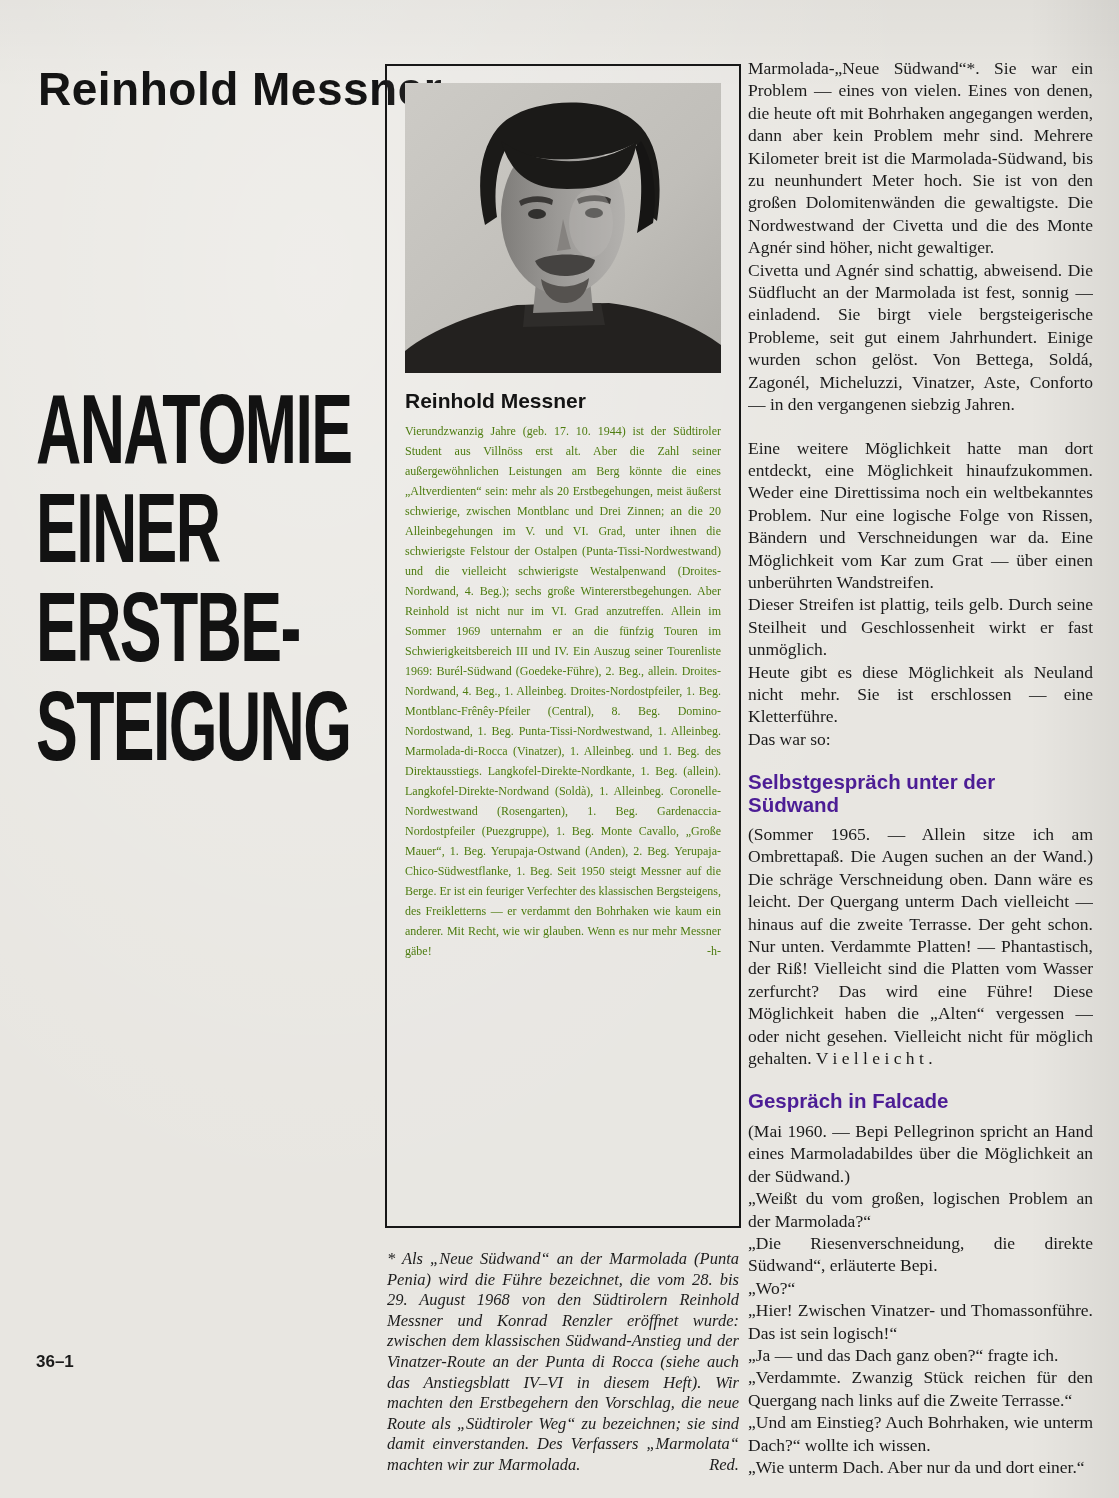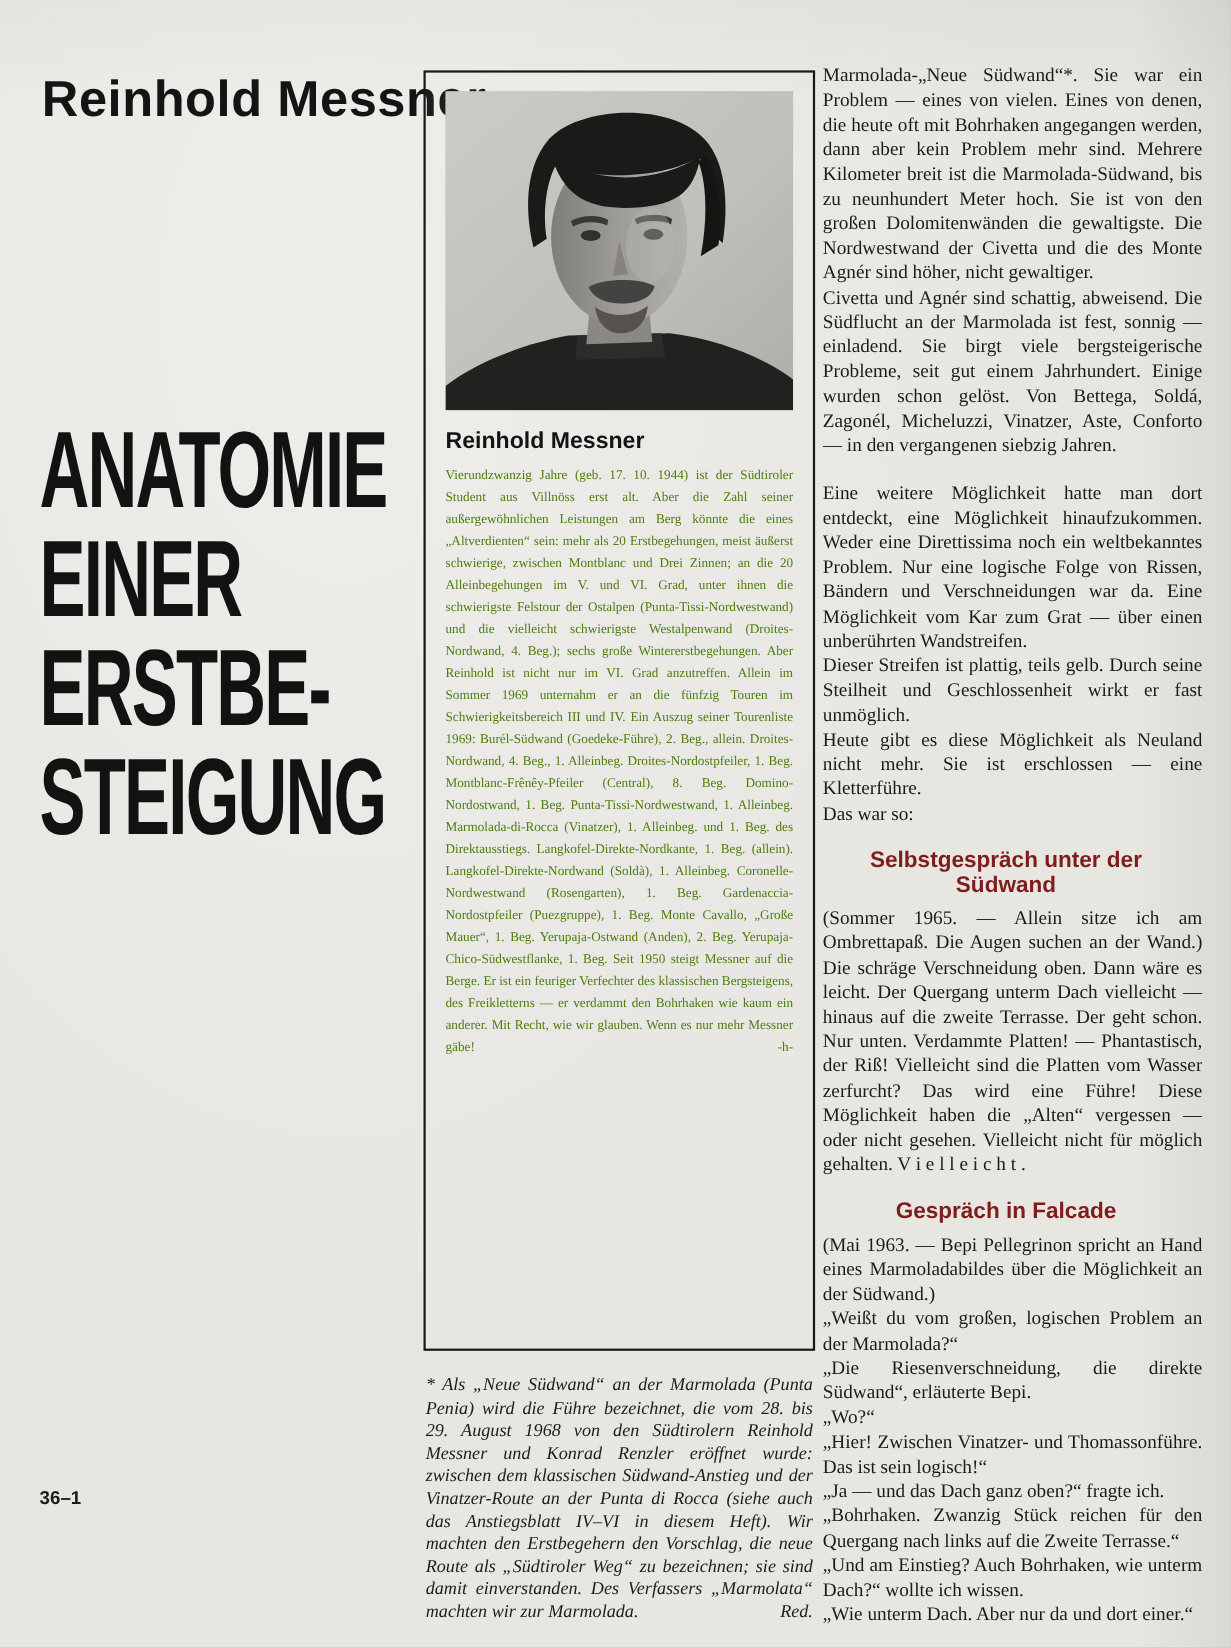--- a/index.html
+++ b/index.html
@@ -76,22 +76,22 @@
   .article-col{
     position:absolute;left:748px;top:57px;width:345px;height:1420px;
     font-size:17.5px;line-height:22.4px;color:#1b1b1b;
     overflow:hidden;
   }
   .art-p{margin:0;text-align:justify;}
   .art-p.gap{margin-top:21px;}
   .art-h{
     margin:21px 12px 7px 0;
     font-family:"Liberation Sans", sans-serif;
-    font-weight:bold;font-size:20.5px;color:#7f1d1d;
-    text-align:center;
+    font-weight:bold;font-size:20.5px;color:#4c1d95;
+    text-align:left;
   }
 </style>
 </head>
 <body>
 
 <div class="page">
 
   <div class="author-headline">Reinhold Messner</div>
 
   <div class="big-title">
@@ -153,27 +153,27 @@
   <div class="article-col">
       <p class="art-p">Marmolada-„Neue Südwand“*. Sie war ein Problem — eines von vielen. Eines von denen, die heute oft mit Bohrhaken angegangen werden, dann aber kein Problem mehr sind. Mehrere Kilometer breit ist die Marmolada-Südwand, bis zu neunhundert Meter hoch. Sie ist von den großen Dolomitenwänden die gewaltigste. Die Nordwestwand der Civetta und die des Monte Agnér sind höher, nicht gewaltiger.</p>
       <p class="art-p">Civetta und Agnér sind schattig, abweisend. Die Südflucht an der Marmolada ist fest, sonnig — einladend. Sie birgt viele bergsteigerische Probleme, seit gut einem Jahrhundert. Einige wurden schon gelöst. Von Bettega, Soldá, Zagonél, Micheluzzi, Vinatzer, Aste, Conforto — in den vergangenen siebzig Jahren.</p>
       <p class="art-p gap">Eine weitere Möglichkeit hatte man dort entdeckt, eine Möglichkeit hinaufzukommen. Weder eine Direttissima noch ein weltbekanntes Problem. Nur eine logische Folge von Rissen, Bändern und Verschneidungen war da. Eine Möglichkeit vom Kar zum Grat — über einen unberührten Wandstreifen.</p>
       <p class="art-p">Dieser Streifen ist plattig, teils gelb. Durch seine Steilheit und Geschlossenheit wirkt er fast unmöglich.</p>
       <p class="art-p">Heute gibt es diese Möglichkeit als Neuland nicht mehr. Sie ist erschlossen — eine Kletterführe.</p>
       <p class="art-p">Das war so:</p>
       <h3 class="art-h">Selbstgespräch unter der Südwand</h3>
       <p class="art-p">(Sommer 1965. — Allein sitze ich am Ombrettapaß. Die Augen suchen an der Wand.) Die schräge Verschneidung oben. Dann wäre es leicht. Der Quergang unterm Dach vielleicht — hinaus auf die zweite Terrasse. Der geht schon. Nur unten. Verdammte Platten! — Phantastisch, der Riß! Vielleicht sind die Platten vom Wasser zerfurcht? Das wird eine Führe! Diese Möglichkeit haben die „Alten“ vergessen — oder nicht gesehen. Vielleicht nicht für möglich gehalten. V i e l l e i c h t .</p>
       <h3 class="art-h">Gespräch in Falcade</h3>
-      <p class="art-p">(Mai 1963. — Bepi Pellegrinon spricht an Hand eines Marmoladabildes über die Möglichkeit an der Südwand.)</p>
+      <p class="art-p">(Mai 1960. — Bepi Pellegrinon spricht an Hand eines Marmoladabildes über die Möglichkeit an der Südwand.)</p>
       <p class="art-p">„Weißt du vom großen, logischen Problem an der Marmolada?“</p>
       <p class="art-p">„Die Riesenverschneidung, die direkte Südwand“, erläuterte Bepi.</p>
       <p class="art-p">„Wo?“</p>
       <p class="art-p">„Hier! Zwischen Vinatzer- und Thomassonführe. Das ist sein logisch!“</p>
       <p class="art-p">„Ja — und das Dach ganz oben?“ fragte ich.</p>
-      <p class="art-p">„Bohrhaken. Zwanzig Stück reichen für den Quergang nach links auf die Zweite Terrasse.“</p>
+      <p class="art-p">„Verdammte. Zwanzig Stück reichen für den Quergang nach links auf die Zweite Terrasse.“</p>
       <p class="art-p">„Und am Einstieg? Auch Bohrhaken, wie unterm Dach?“ wollte ich wissen.</p>
       <p class="art-p">„Wie unterm Dach. Aber nur da und dort einer.“</p>
       <p class="art-p">„Na, aber mit Bohrhaken ist das doch . . .“</p>
     </div>
 
   <div class="page-number">36–1</div>
 
 </div>
 
 </body></html>

